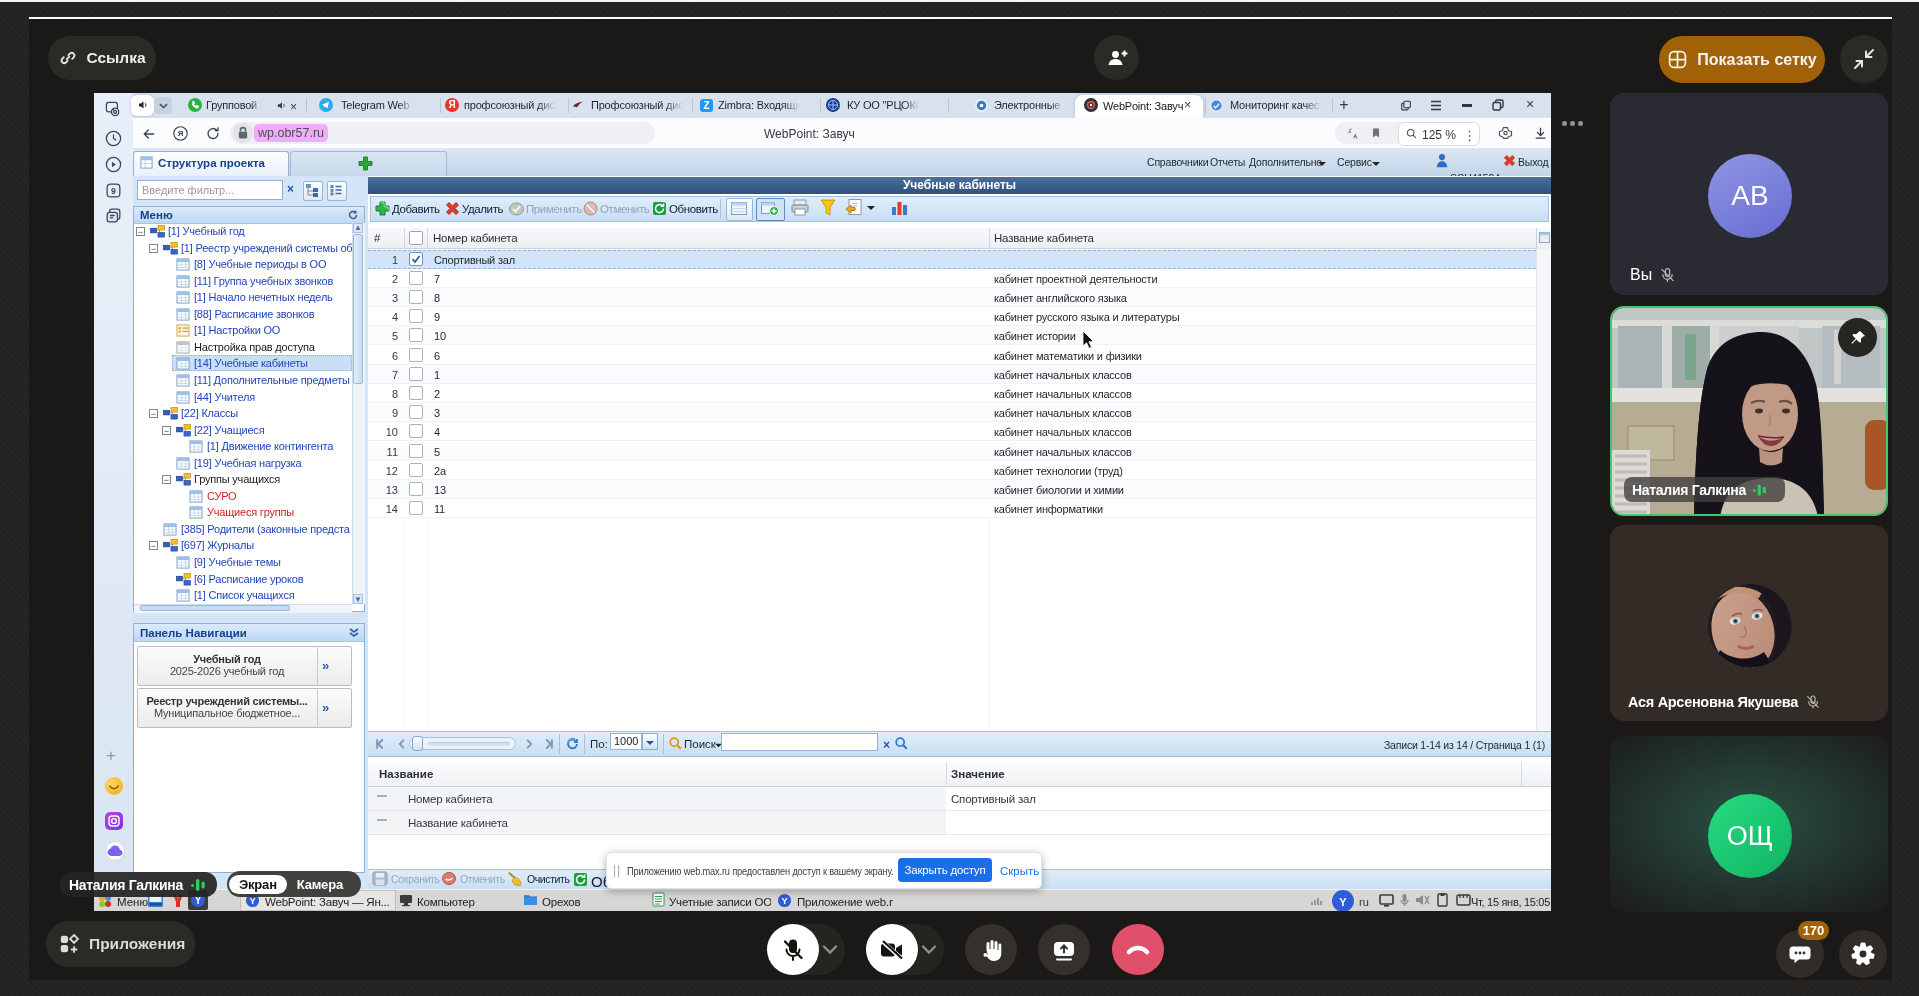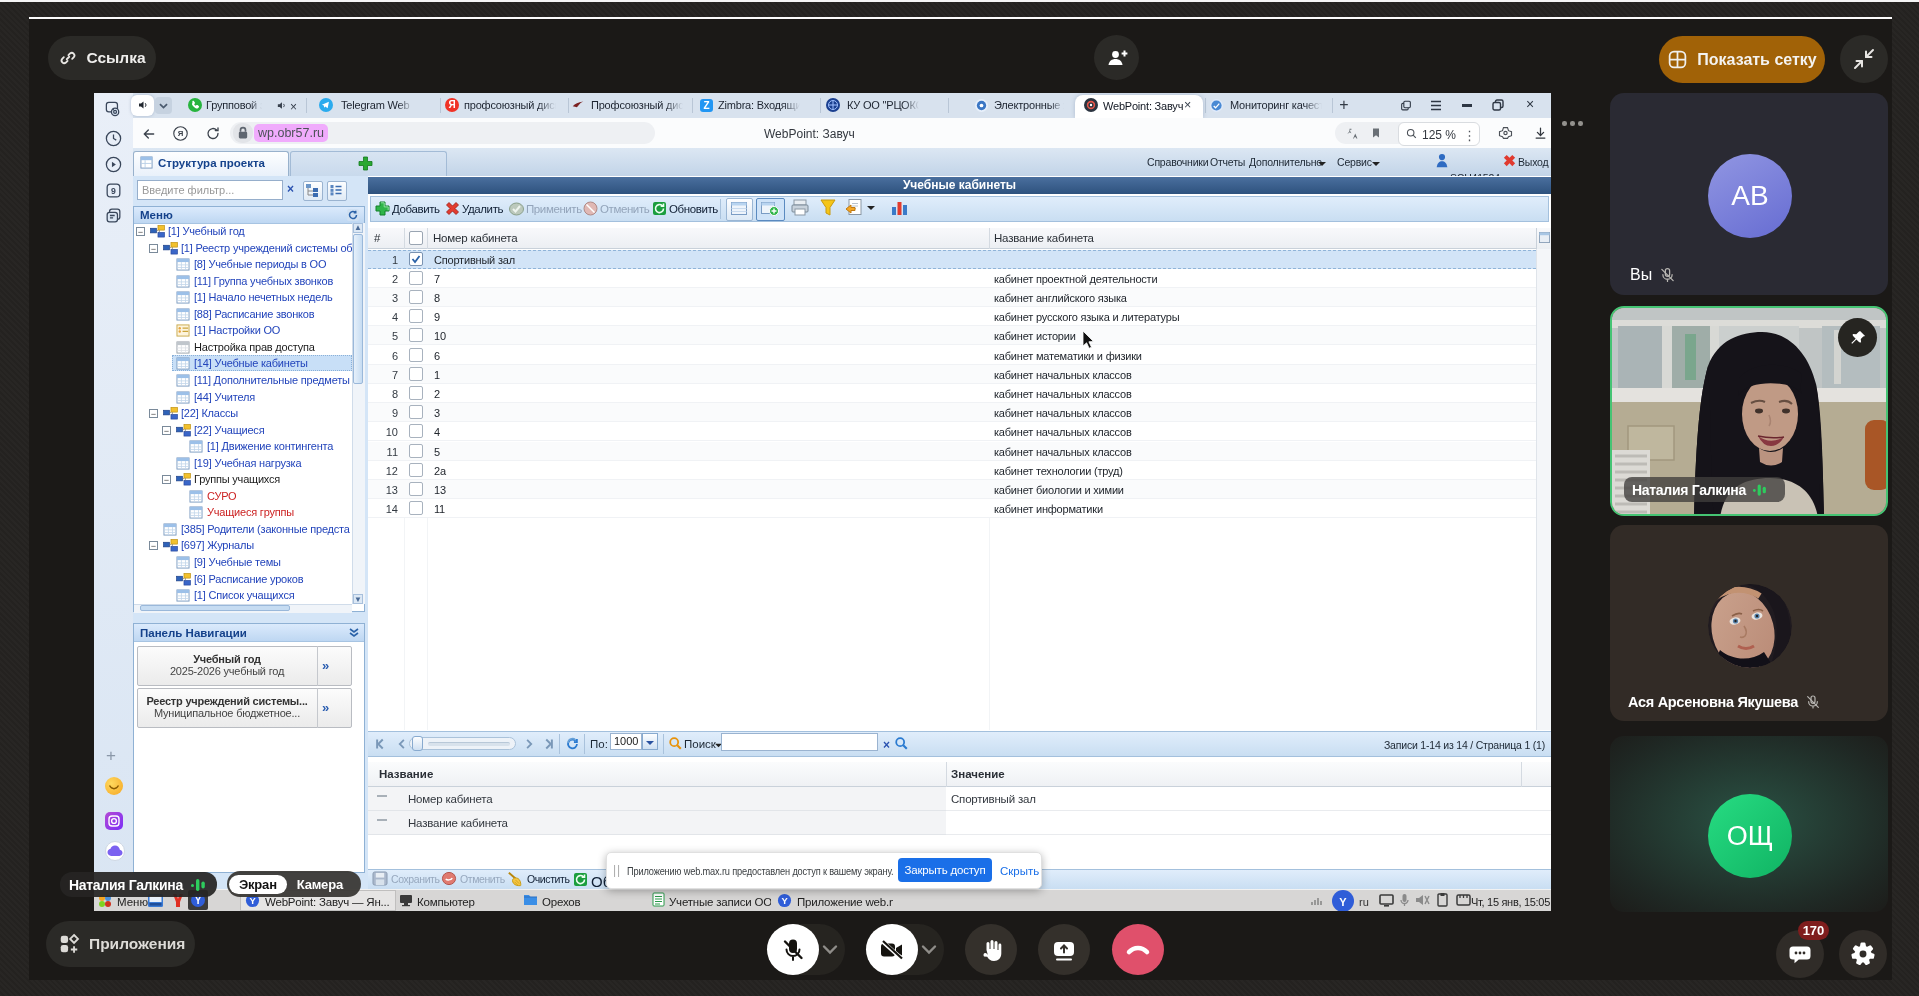--- a/index.html
+++ b/index.html
@@ -1148,19 +1148,19 @@
       </svg>
     </div>
 <div class="ab" style="left:1747px;top:911px;width:48px;height:48px;border-radius:50%;background:#302c28;display:flex;align-items:center;justify-content:center;">
       <svg width="24" height="24" viewBox="0 0 24 24">
         <path d="M5 4.5h14a3.5 3.5 0 0 1 3.5 3.5v6a3.5 3.5 0 0 1-3.5 3.5h-8.2l-4.3 3.8v-3.8H5A3.5 3.5 0 0 1 1.5 14V8A3.5 3.5 0 0 1 5 4.5z" fill="#fff"></path>
         <circle cx="8" cy="11" r="1.4" fill="#302c28"></circle>
         <circle cx="12" cy="11" r="1.4" fill="#302c28"></circle>
         <circle cx="16" cy="11" r="1.4" fill="#302c28"></circle>
       </svg>
     </div>
-<div class="ab" style="left:1769px;top:902px;width:31px;height:19px;background:#7f1d1d;border-radius:10px;color:#fff;font-size:13px;font-weight:700;text-align:center;line-height:19px;">170</div>
+<div class="ab" style="left:1769px;top:902px;width:31px;height:19px;background:#a16207;border-radius:10px;color:#fff;font-size:13px;font-weight:700;text-align:center;line-height:19px;">170</div>
 <div class="ab" style="left:1810px;top:911px;width:48px;height:48px;border-radius:50%;background:#302c28;display:flex;align-items:center;justify-content:center;">
       <svg width="26" height="26" viewBox="0 0 24 24">
         <path d="M10.25 5.43 L10.76 2.48 L13.24 2.48 L13.75 5.43 L16.05 6.54 L18.67 5.09 L20.22 7.04 L18.23 9.27 L18.80 11.76 L21.56 12.90 L21.00 15.33 L18.02 15.17 L16.43 17.16 L17.25 20.04 L15.01 21.12 L13.28 18.68 L10.72 18.68 L8.99 21.12 L6.75 20.04 L7.57 17.16 L5.98 15.17 L3.00 15.33 L2.44 12.90 L5.20 11.76 L5.77 9.27 L3.78 7.04 L5.33 5.09 L7.95 6.54 Z" fill="#fff" stroke="#fff" stroke-width="2.2" stroke-linejoin="round"></path>
         <circle cx="12" cy="12" r="3.2" fill="#302c28"></circle>
       </svg>
     </div>
 </div>
 </body></html>

